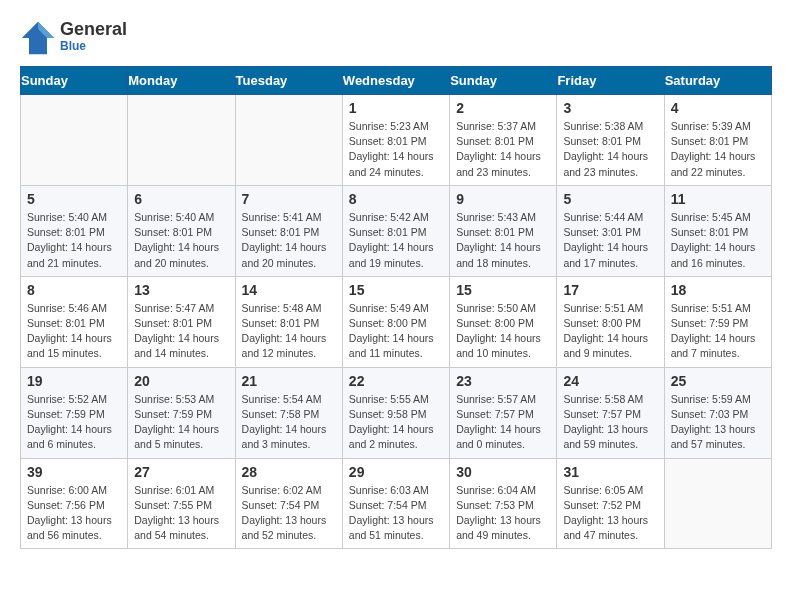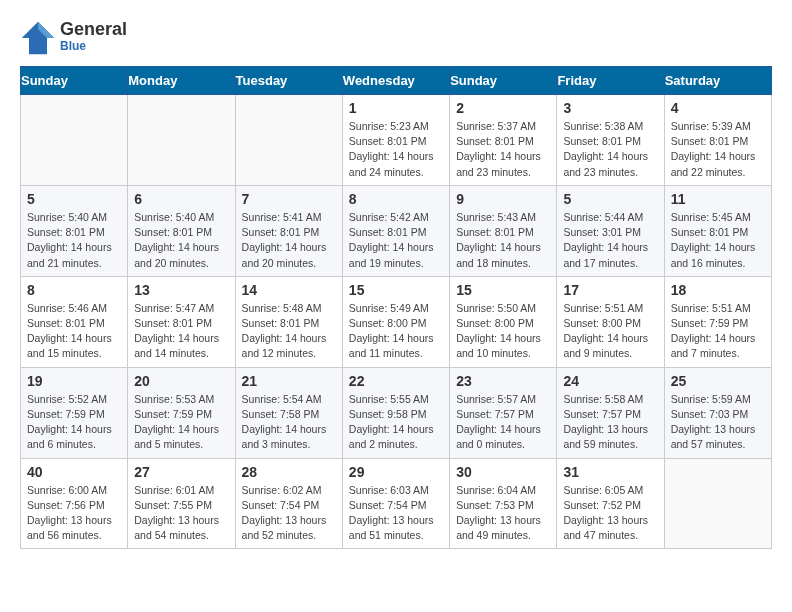--- a/index.html
+++ b/index.html
@@ -281,21 +281,21 @@
         </td>
         <td>
           <span class="day-number">25</span>
           <div class="day-info">Sunrise: 5:59 AM
 Sunset: 7:03 PM
 Daylight: 13 hours and 57 minutes.</div>
         </td>
       </tr>
       <tr class="week-row">
         <td>
-          <span class="day-number">40</span>
+          <span class="day-number">39</span>
           <div class="day-info">Sunrise: 6:00 AM
 Sunset: 7:56 PM
 Daylight: 13 hours and 56 minutes.</div>
         </td>
         <td>
           <span class="day-number">27</span>
           <div class="day-info">Sunrise: 6:01 AM
 Sunset: 7:55 PM
 Daylight: 13 hours and 54 minutes.</div>
         </td>

